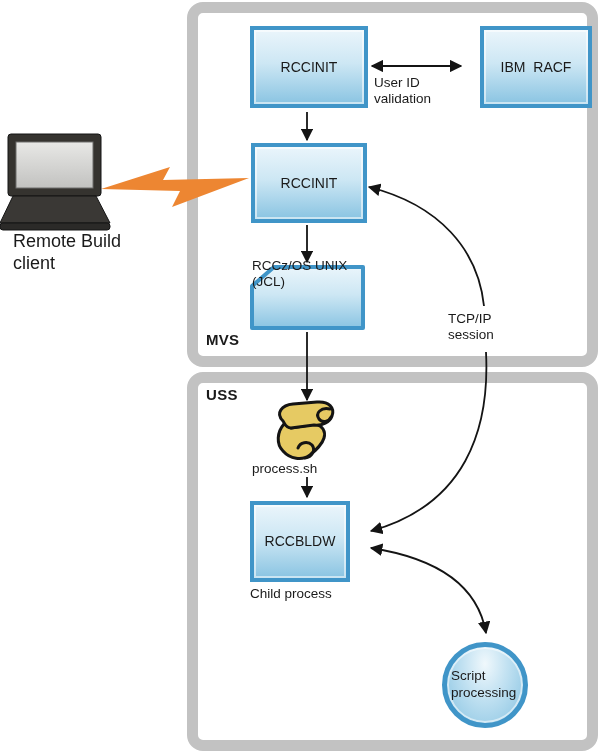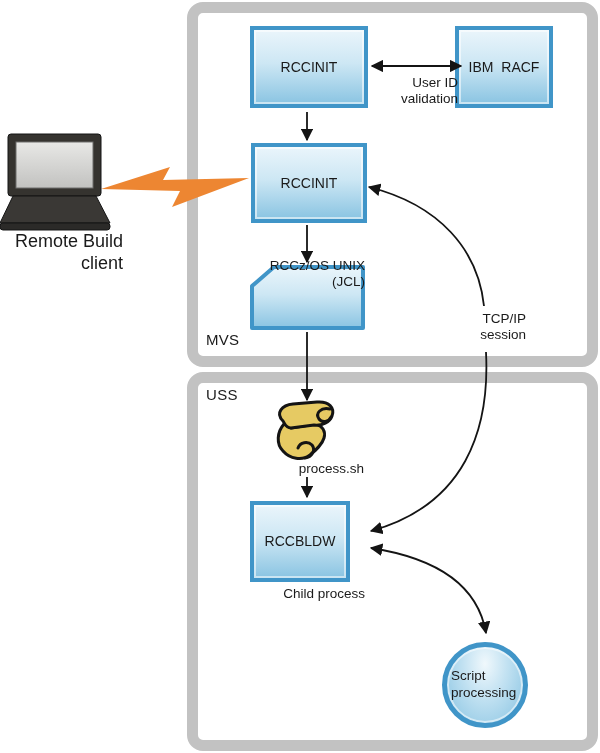--- a/index.html
+++ b/index.html
@@ -7,40 +7,40 @@
     width:600px;height:753px;position:relative;overflow:hidden;
     background:#ffffff;font-family:"Liberation Sans",sans-serif;color:#1a1a1a;
   }
   *{box-sizing:border-box}
   .container{
     position:absolute;border:11px solid #c2c2c2;border-radius:16px;
     background:#ffffff;z-index:1;
   }
   .mvs{left:187px;top:2px;width:411px;height:365px}
   .uss{left:187px;top:372px;width:411px;height:379px}
-  .zone{position:absolute;font-weight:normal;font-size:15px;z-index:4;letter-spacing:.3px}
+  .zone{position:absolute;font-weight:bold;font-size:15px;z-index:4;letter-spacing:.3px}
   .mvs-label{left:206px;top:331px}
   .uss-label{left:206px;top:386px}
   .node{
     position:absolute;z-index:2;border:4px solid #4095c8;
     background:linear-gradient(180deg,#eaf5fb 0%,#cde7f4 45%,#8ac4e2 100%);
     box-shadow:inset 0 0 0 2px rgba(255,255,255,.55);
     display:flex;align-items:center;justify-content:center;
     font-size:14px;text-align:left;line-height:1.3;
   }
   .rccinit{left:250px;top:26px;width:118px;height:82px}
-  .racf{left:455px;top:26px;width:98px;height:82px;white-space:pre}
+  .racf{left:480px;top:26px;width:112px;height:82px;white-space:pre}
   .rccblds{left:251px;top:143px;width:116px;height:80px}
   .rccbldw{left:250px;top:501px;width:100px;height:81px}
   .circle{
     left:442px;top:642px;width:86px;height:86px;border-radius:50%;border-width:5px;
     background:radial-gradient(ellipse at 50% 22%,#f0f8fc 0%,#c3e2f2 40%,#85c2e1 100%);
     font-size:13.5px;line-height:1.25;padding:4px;
   }
-  .caption{position:absolute;z-index:4;font-size:13.5px;text-align:right;line-height:1.22}
+  .caption{position:absolute;z-index:4;font-size:13.5px;text-align:left;line-height:1.22}
   .cap-client{left:13px;top:231px;width:110px;font-size:18px}
   .cap-uservalid{left:374px;top:75px;width:84px}
   .cap-tcpip{left:448px;top:311px;width:78px}
   .cap-script{left:252px;top:461px;width:112px}
   .cap-child{left:250px;top:586px;width:115px}
   .jcl-label{left:252px;top:258px;width:113px;z-index:4}
   svg.art{position:absolute;left:0;top:0;z-index:3;pointer-events:none}
 </style>
 </head>
 <body>

